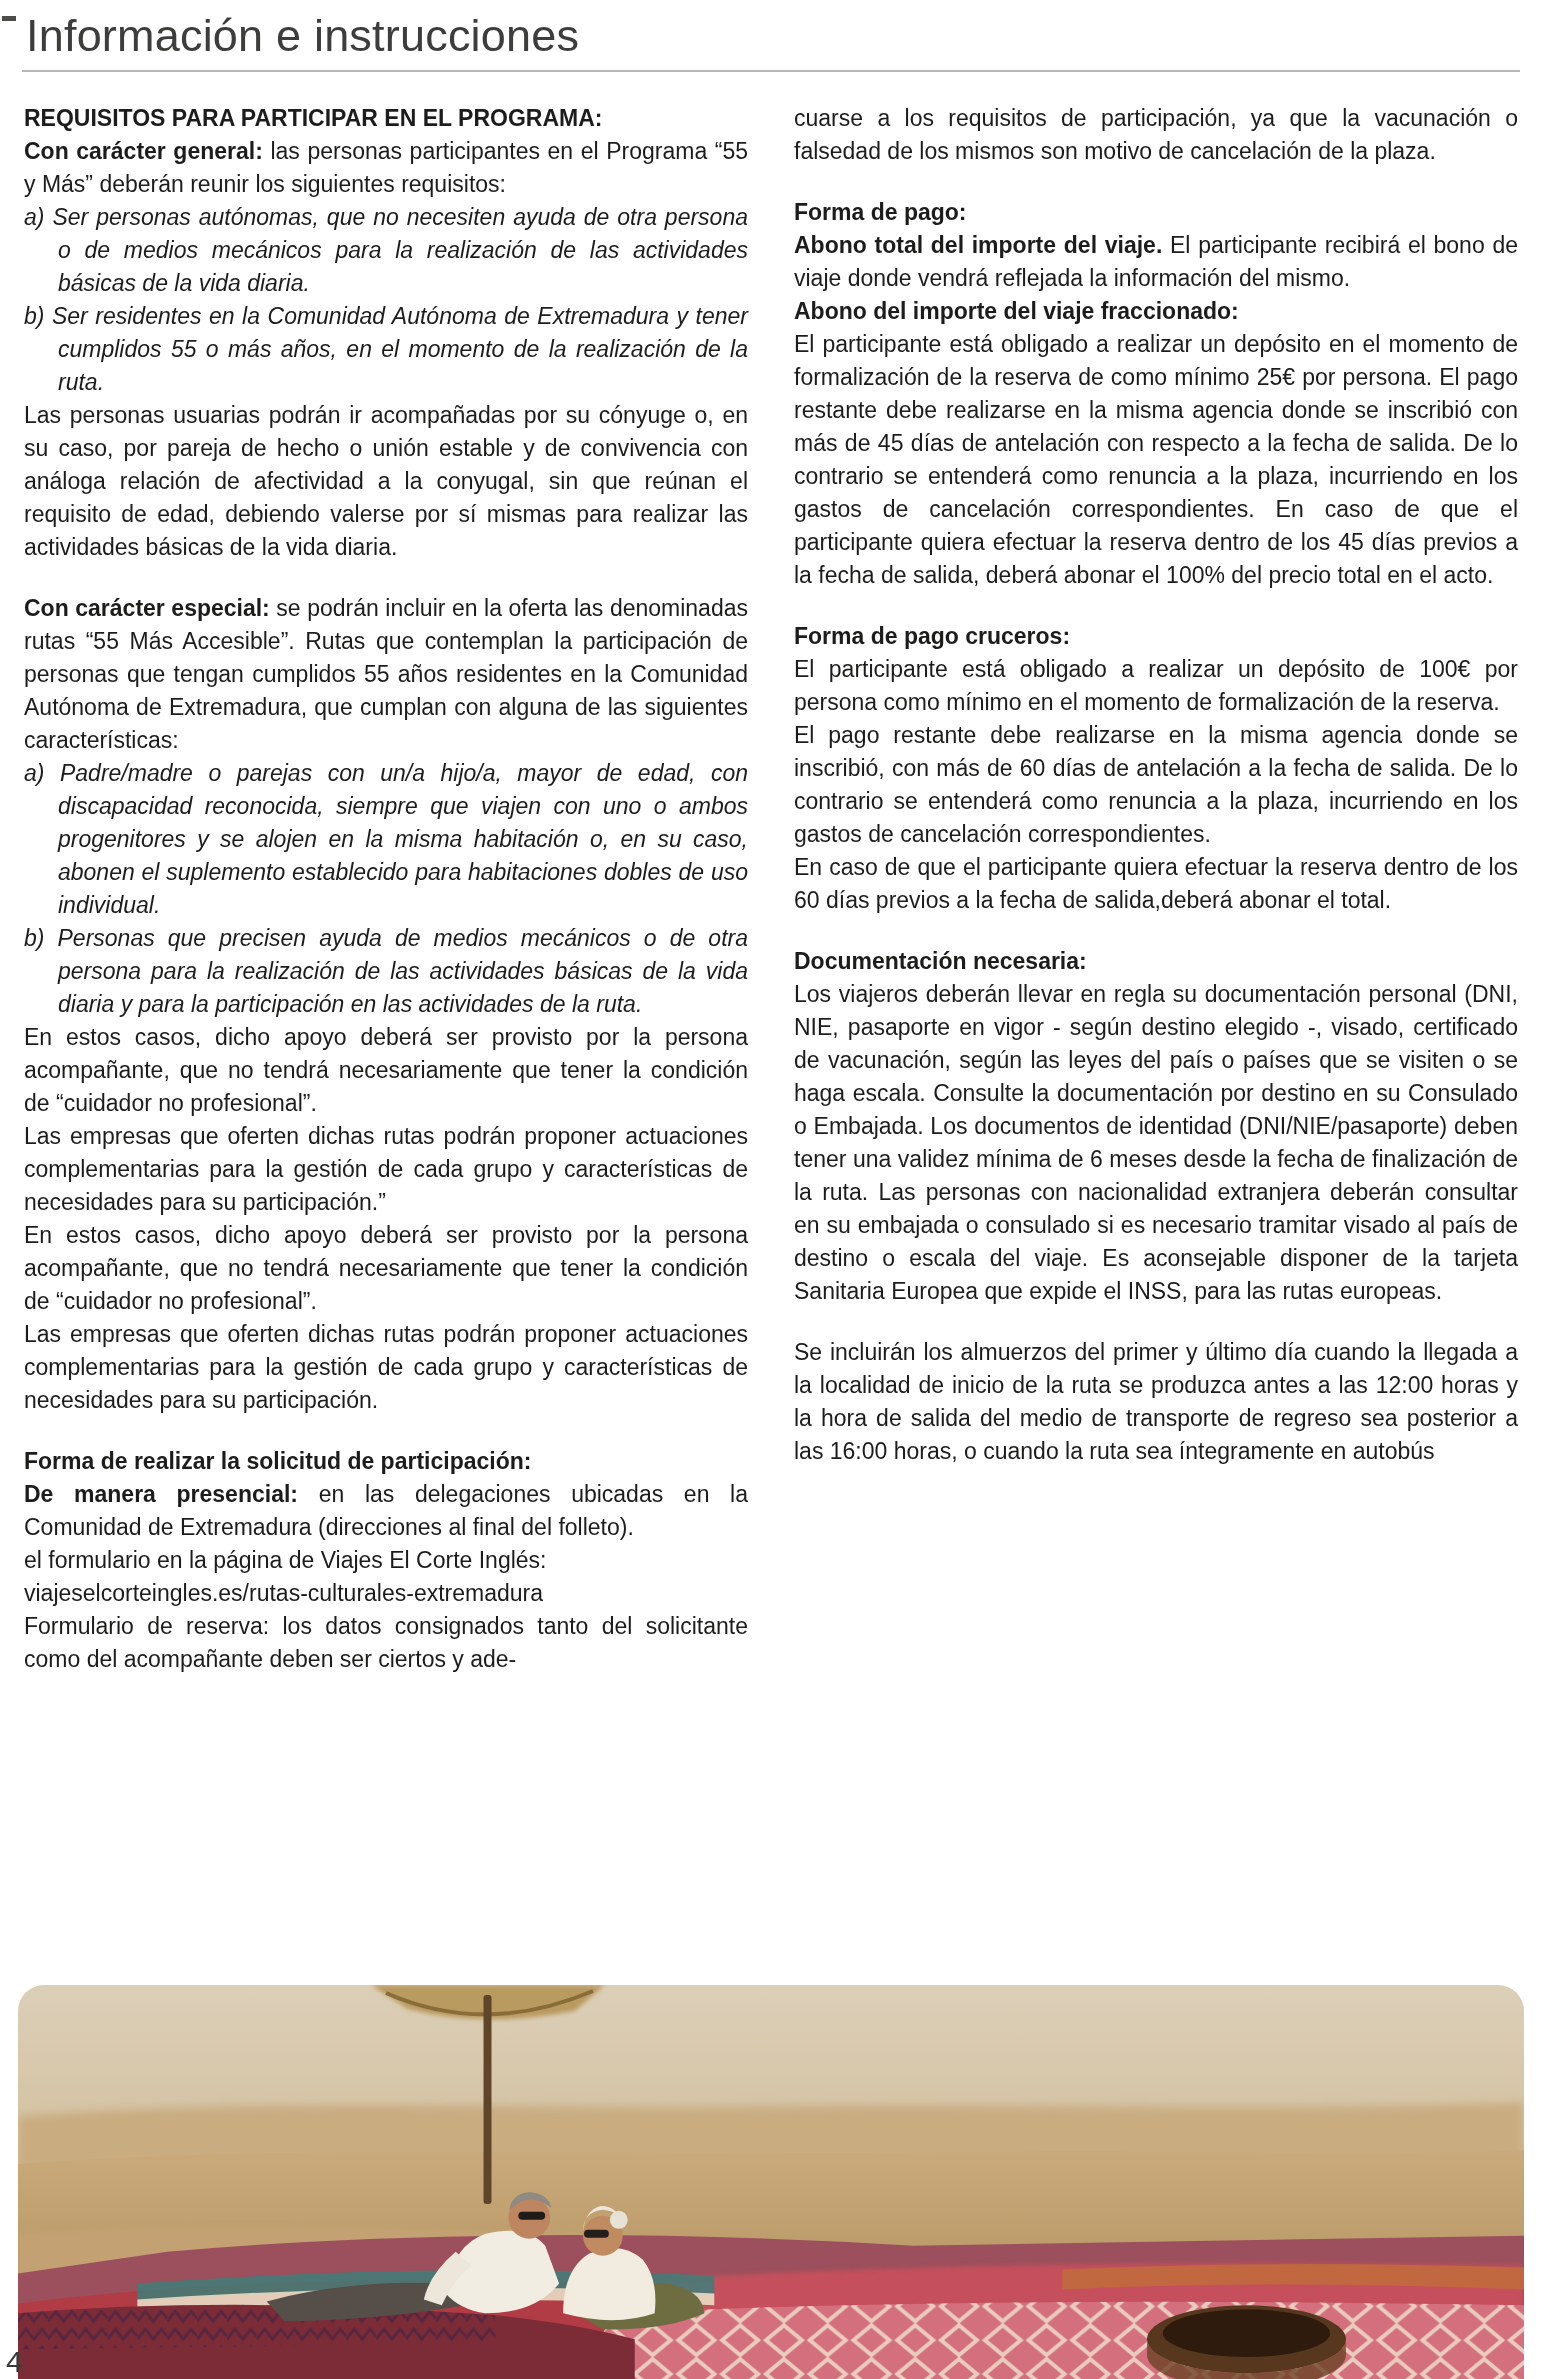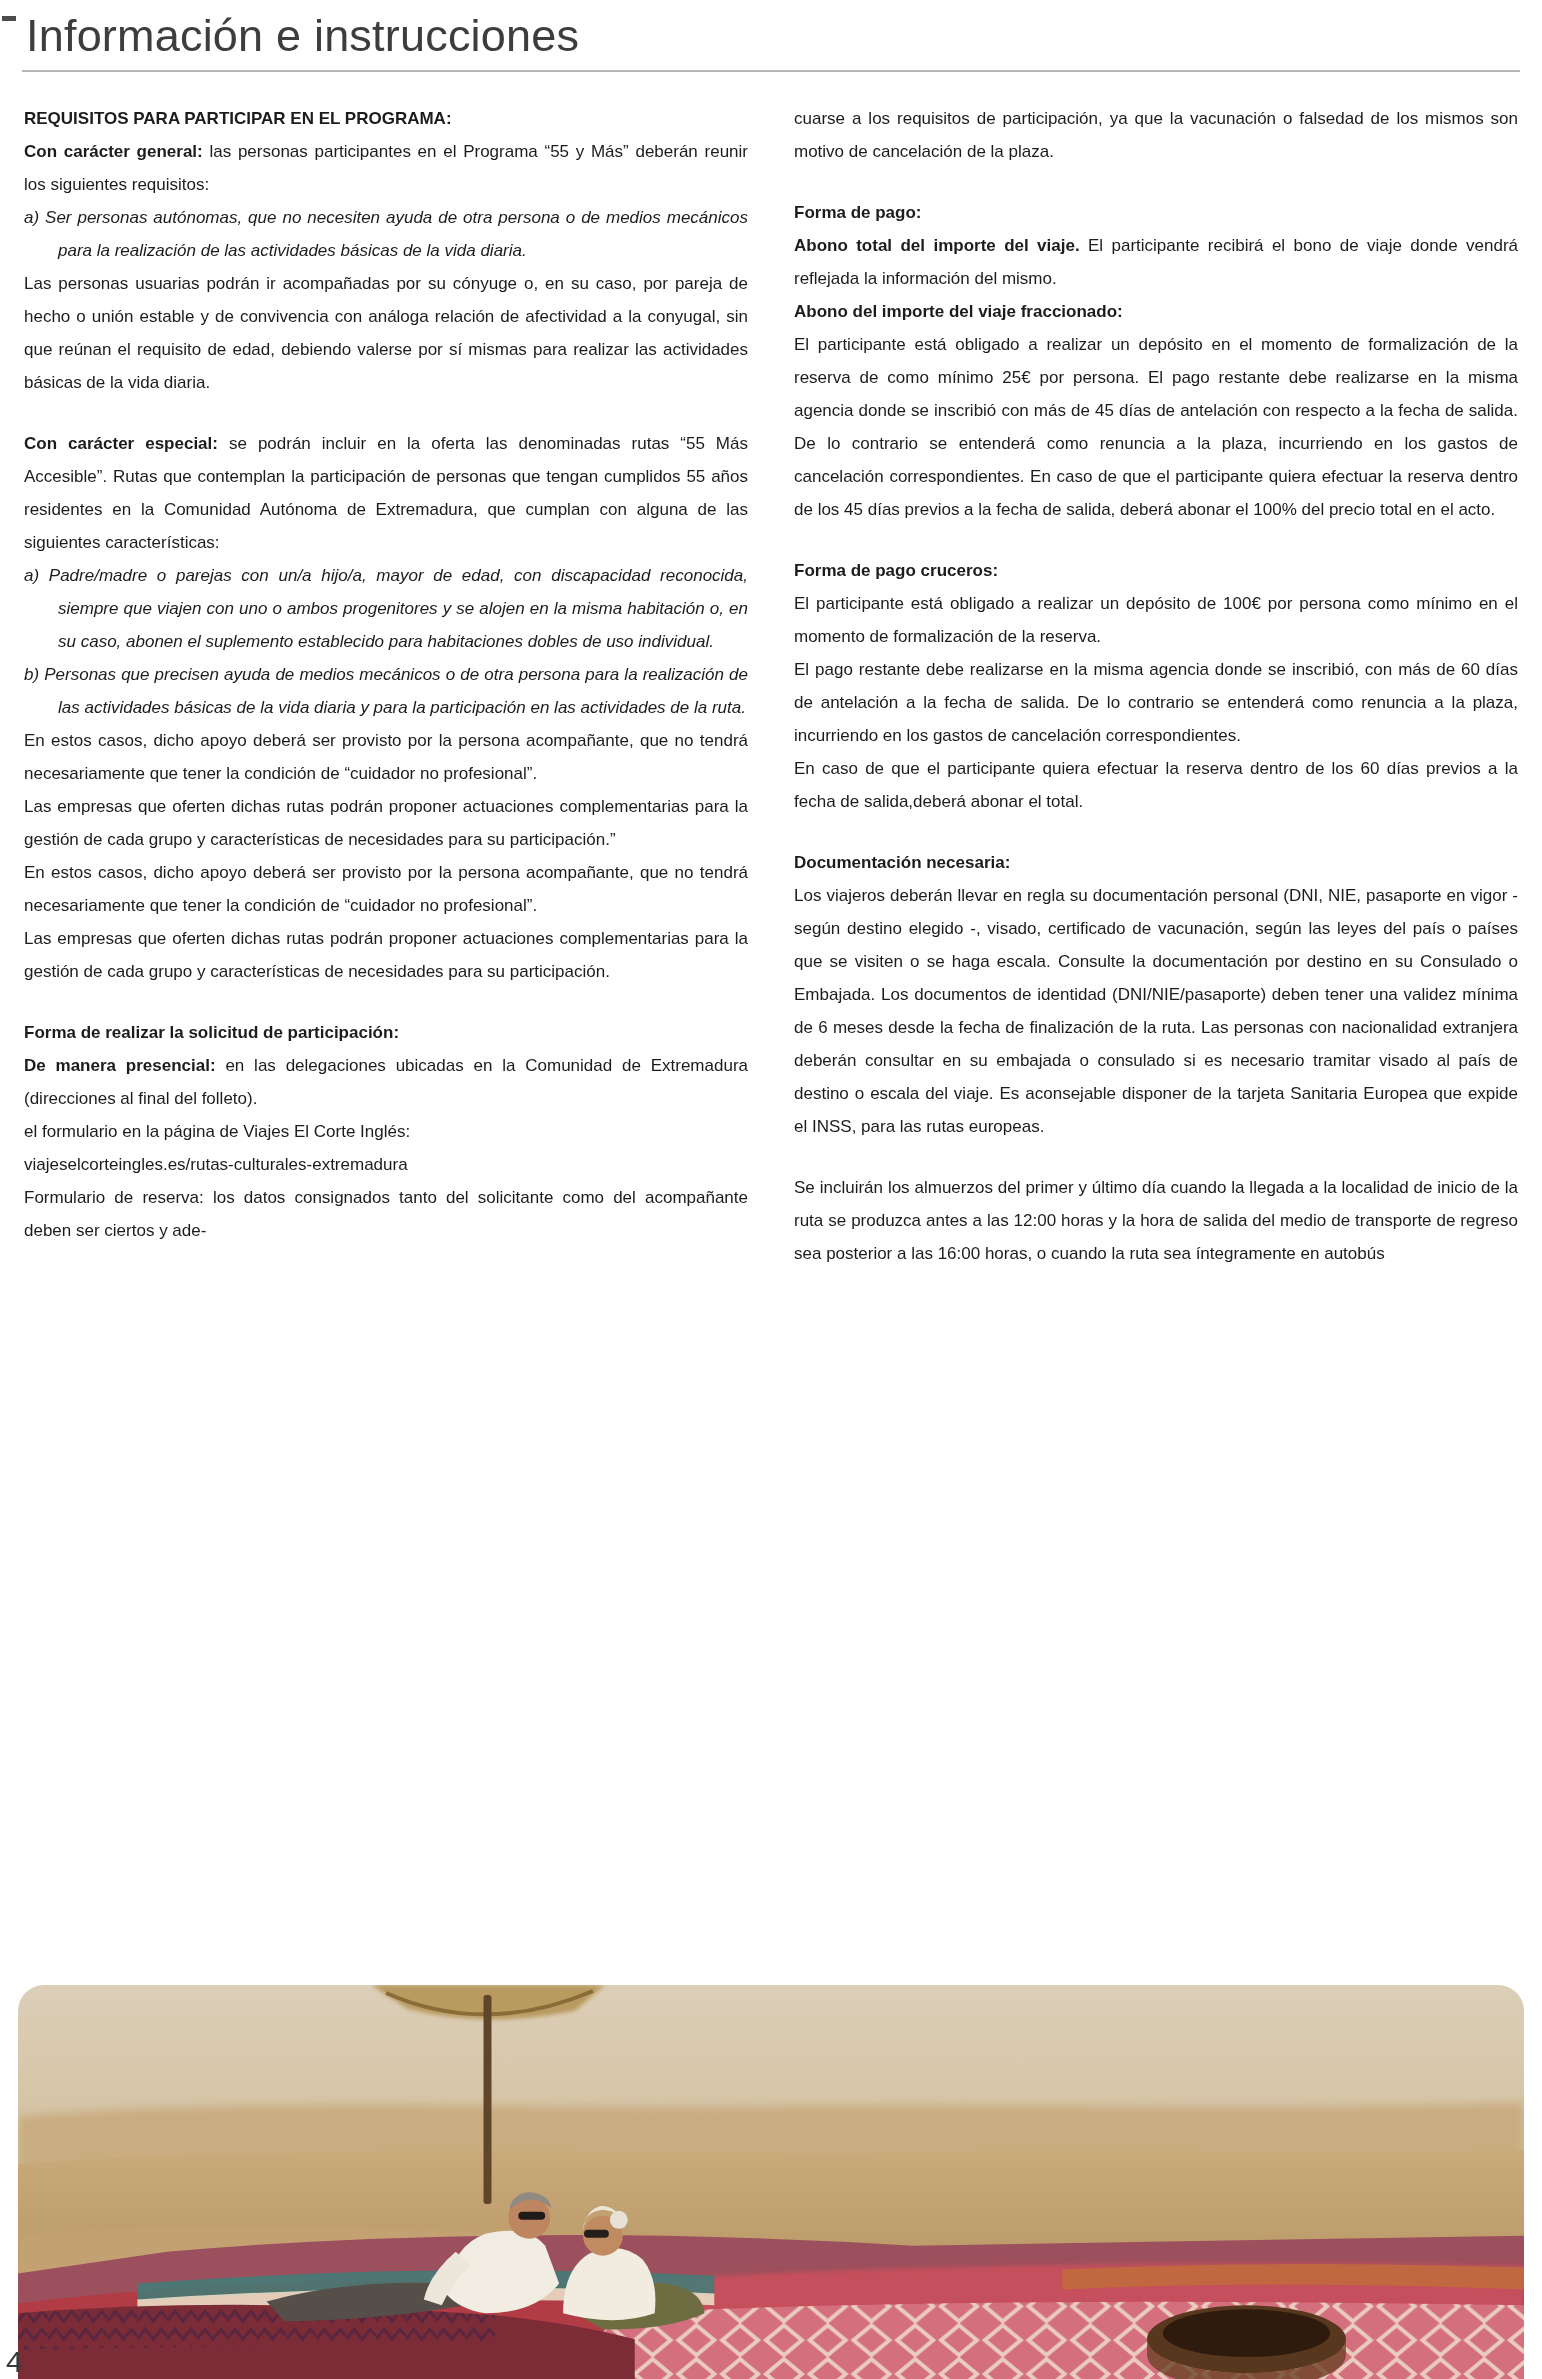--- a/index.html
+++ b/index.html
@@ -9,21 +9,21 @@
     font-family:"Liberation Sans",sans-serif;
     color:#1c1c1a;
     position:relative;
     overflow:hidden;
   }
   .margin-mark{position:absolute;left:2px;top:16px;width:14px;height:5px;background:#4c4c4a;}
   .header{padding:6px 22px 0 22px;}
   .title{font-size:45px;line-height:52px;font-weight:400;color:#3d3d3c;letter-spacing:0.2px;margin:4px;}
   .rule{height:0;border-top:2px solid #b8b6b2;margin-top:8px;}
   .columns{display:flex;gap:46px;padding:30px 24px 0 24px;height:1871px;overflow:hidden;}
-  .col{flex:1;min-width:0;font-size:17px;line-height:33px;text-align:justify;}
+  .col{flex:1;min-width:0;font-size:23px;line-height:33px;text-align:justify;}
   .col p{margin:0;}
   .h{font-weight:700;}
   .hang{padding-left:34px;text-indent:-34px;font-style:italic;}
   .sect{margin-top:28px;}
   .page-number{position:absolute;left:6px;bottom:2px;font-size:30px;line-height:30px;color:#3a3a3a;z-index:4;}
   .hero{position:absolute;left:18px;top:1985px;width:1506px;height:394px;margin:0;
         border-radius:26px 26px 0 0;overflow:hidden;background:#cbb globala48e;}
   .hero svg{display:block;width:100%;height:100%;}
 </style>
 </head>
@@ -38,20 +38,21 @@
     <div class="rule"></div>
   </header>
 
   <main class="columns">
 
     <section class="col">
       <div>
         <p class="h">REQUISITOS PARA PARTICIPAR EN EL PROGRAMA:</p>
         <p><strong>Con carácter general:</strong><span> las personas participantes en el Programa “55 y Más” deberán reunir los siguientes requisitos:</span></p>
         <p class="hang">a) Ser personas autónomas, que no necesiten ayuda de otra persona o de medios mecánicos para la realización de las actividades básicas de la vida diaria.</p>
+        <p class="hang">b) Ser residentes en la Comunidad Autónoma de Extremadura y tener cumplidos 55 o más años, en el momento de la realización de la ruta.</p>
         <p>Las personas usuarias podrán ir acompañadas por su cónyuge o, en su caso, por pareja de hecho o unión estable y de convivencia con análoga relación de afectividad a la conyugal, sin que reúnan el requisito de edad, debiendo valerse por sí mismas para realizar las actividades básicas de la vida diaria.</p>
       </div>
 
       <div class="sect">
         <p><strong>Con carácter especial:</strong><span> se podrán incluir en la oferta las denominadas rutas “55 Más Accesible”. Rutas que contemplan la participación de personas que tengan cumplidos 55 años residentes en la Comunidad Autónoma de Extremadura, que cumplan con alguna de las siguientes características:</span></p>
         <p class="hang">a) Padre/madre o parejas con un/a hijo/a, mayor de edad, con discapacidad reconocida, siempre que viajen con uno o ambos progenitores y se alojen en la misma habitación o, en su caso, abonen el suplemento establecido para habitaciones dobles de uso individual.</p>
         <p class="hang">b) Personas que precisen ayuda de medios mecánicos o de otra persona para la realización de las actividades básicas de la vida diaria y para la participación en las actividades de la ruta.</p>
         <p>En estos casos, dicho apoyo deberá ser provisto por la persona acompañante, que no tendrá necesariamente que tener la condición de “cuidador no profesional”.</p>
         <p>Las empresas que oferten dichas rutas podrán proponer actuaciones complementarias para la gestión de cada grupo y características de necesidades para su participación.”</p>
         <p>En estos casos, dicho apoyo deberá ser provisto por la persona acompañante, que no tendrá necesariamente que tener la condición de “cuidador no profesional”.</p>

